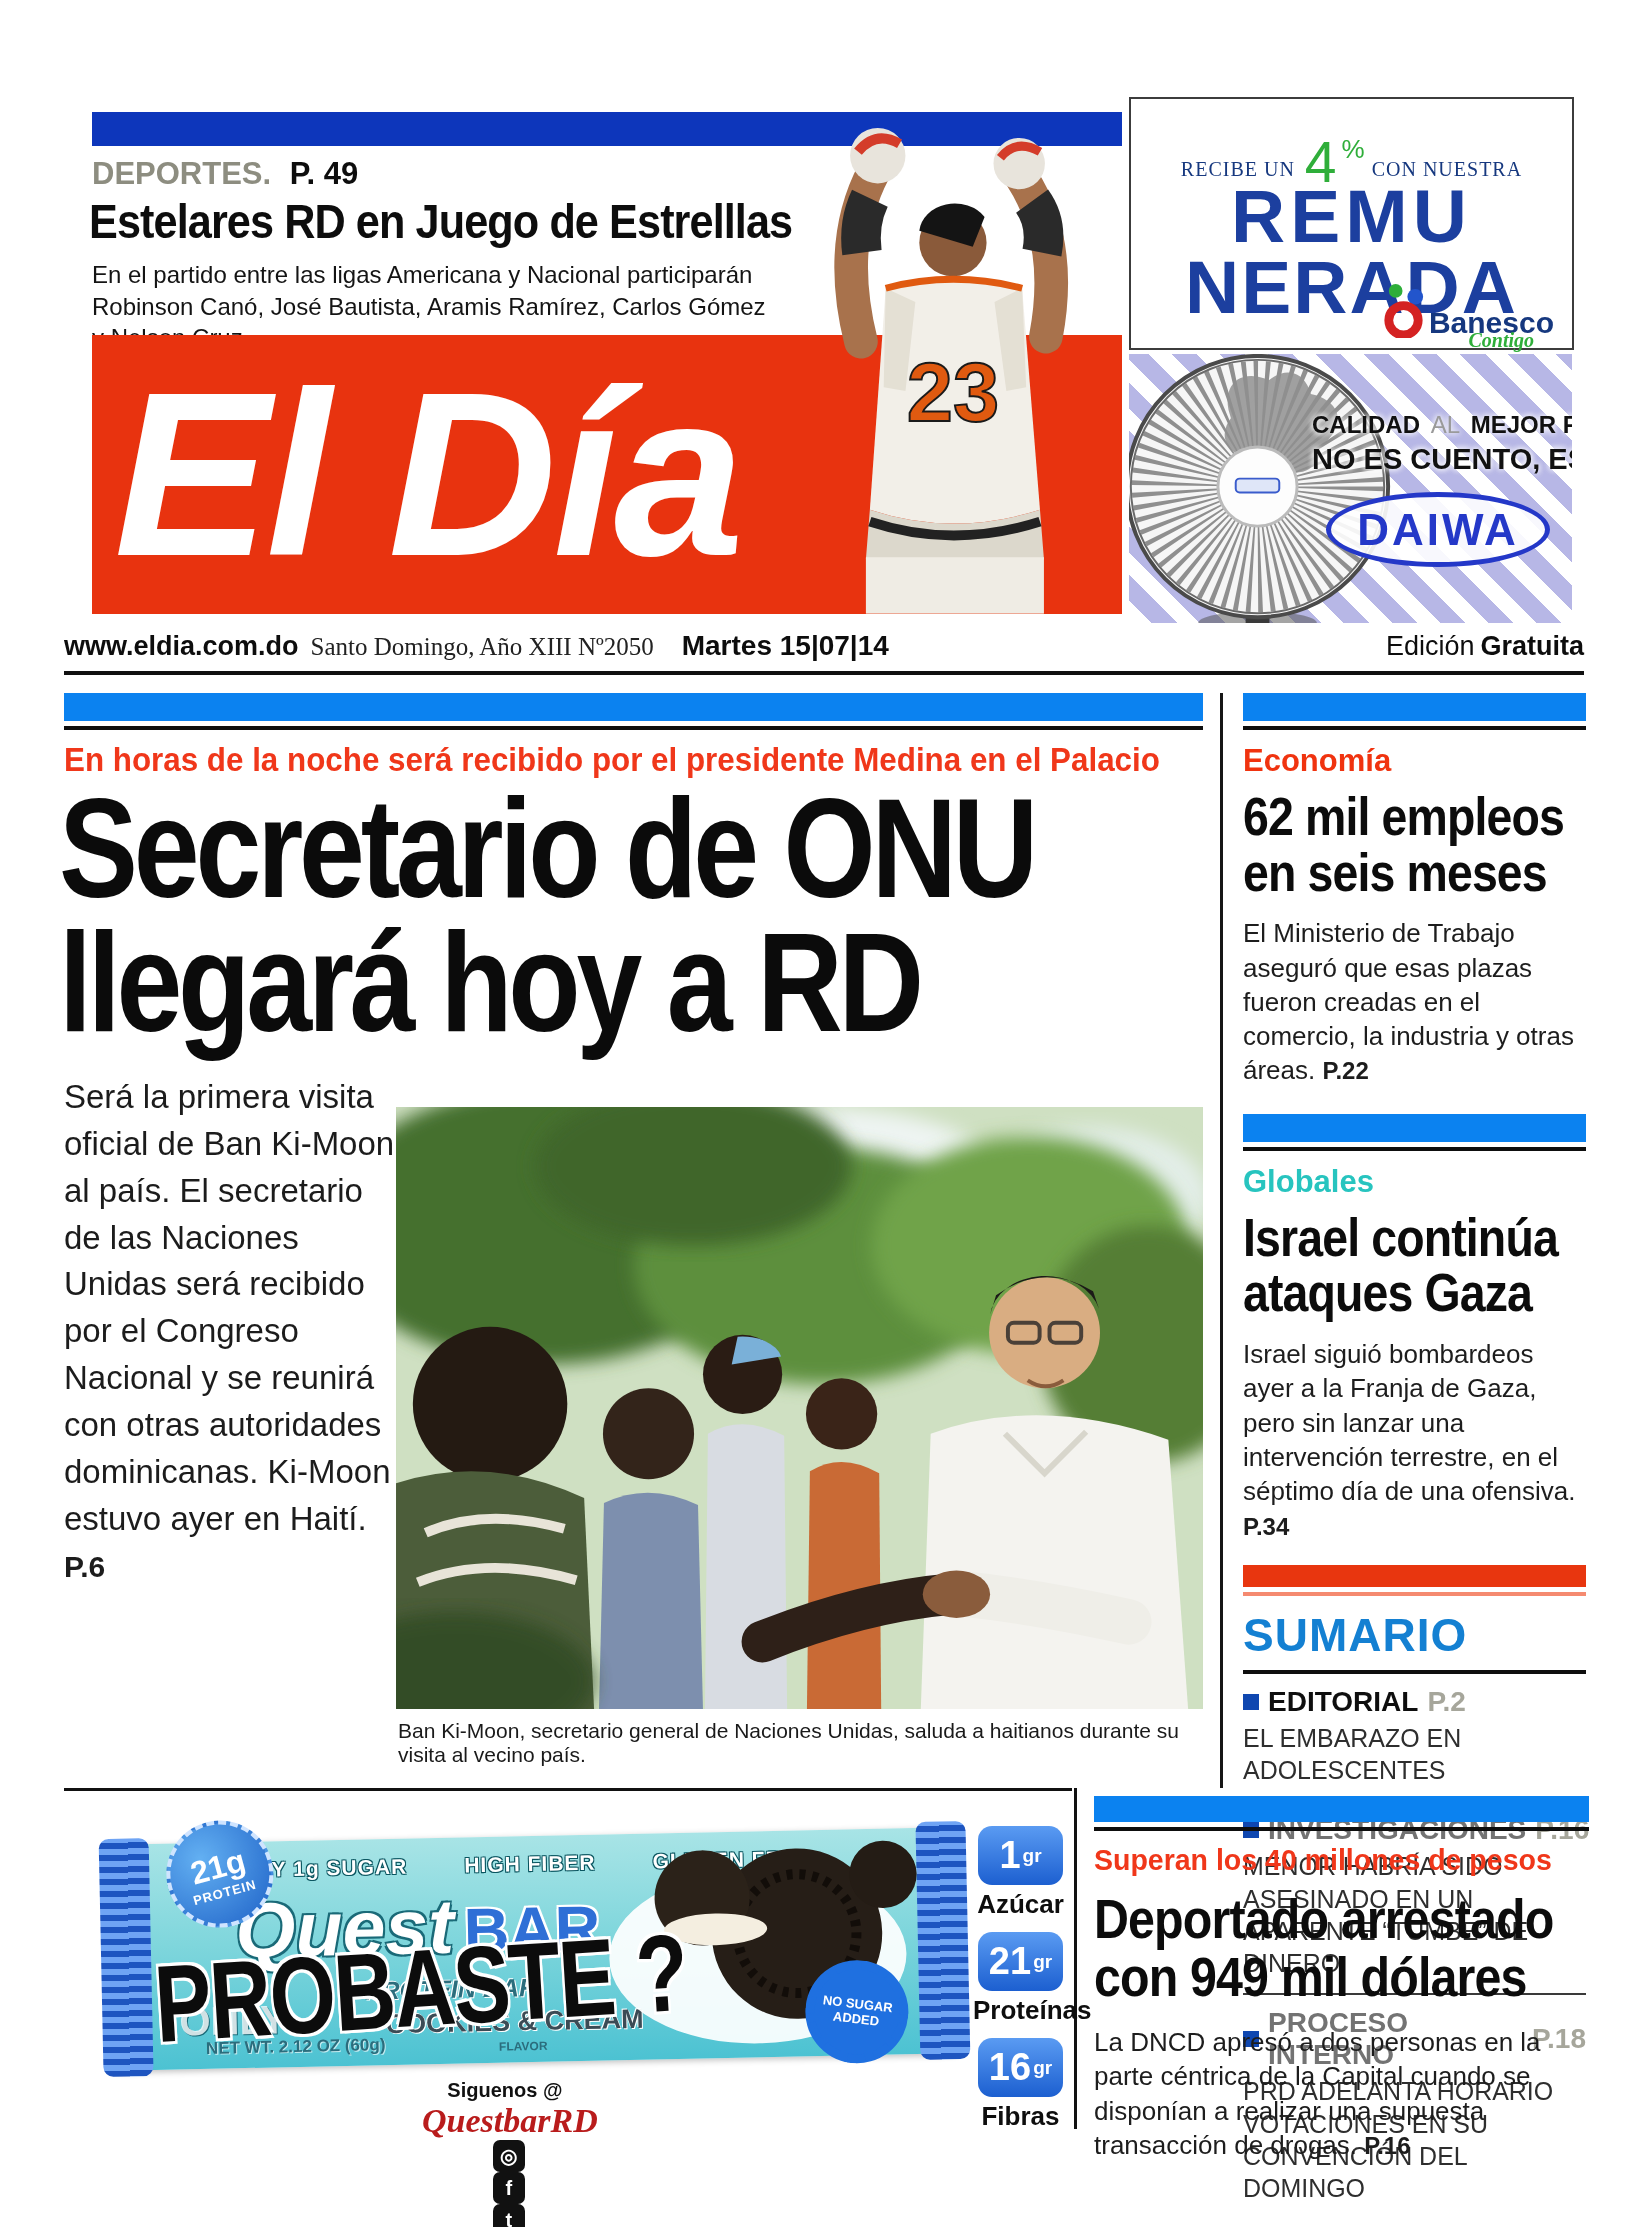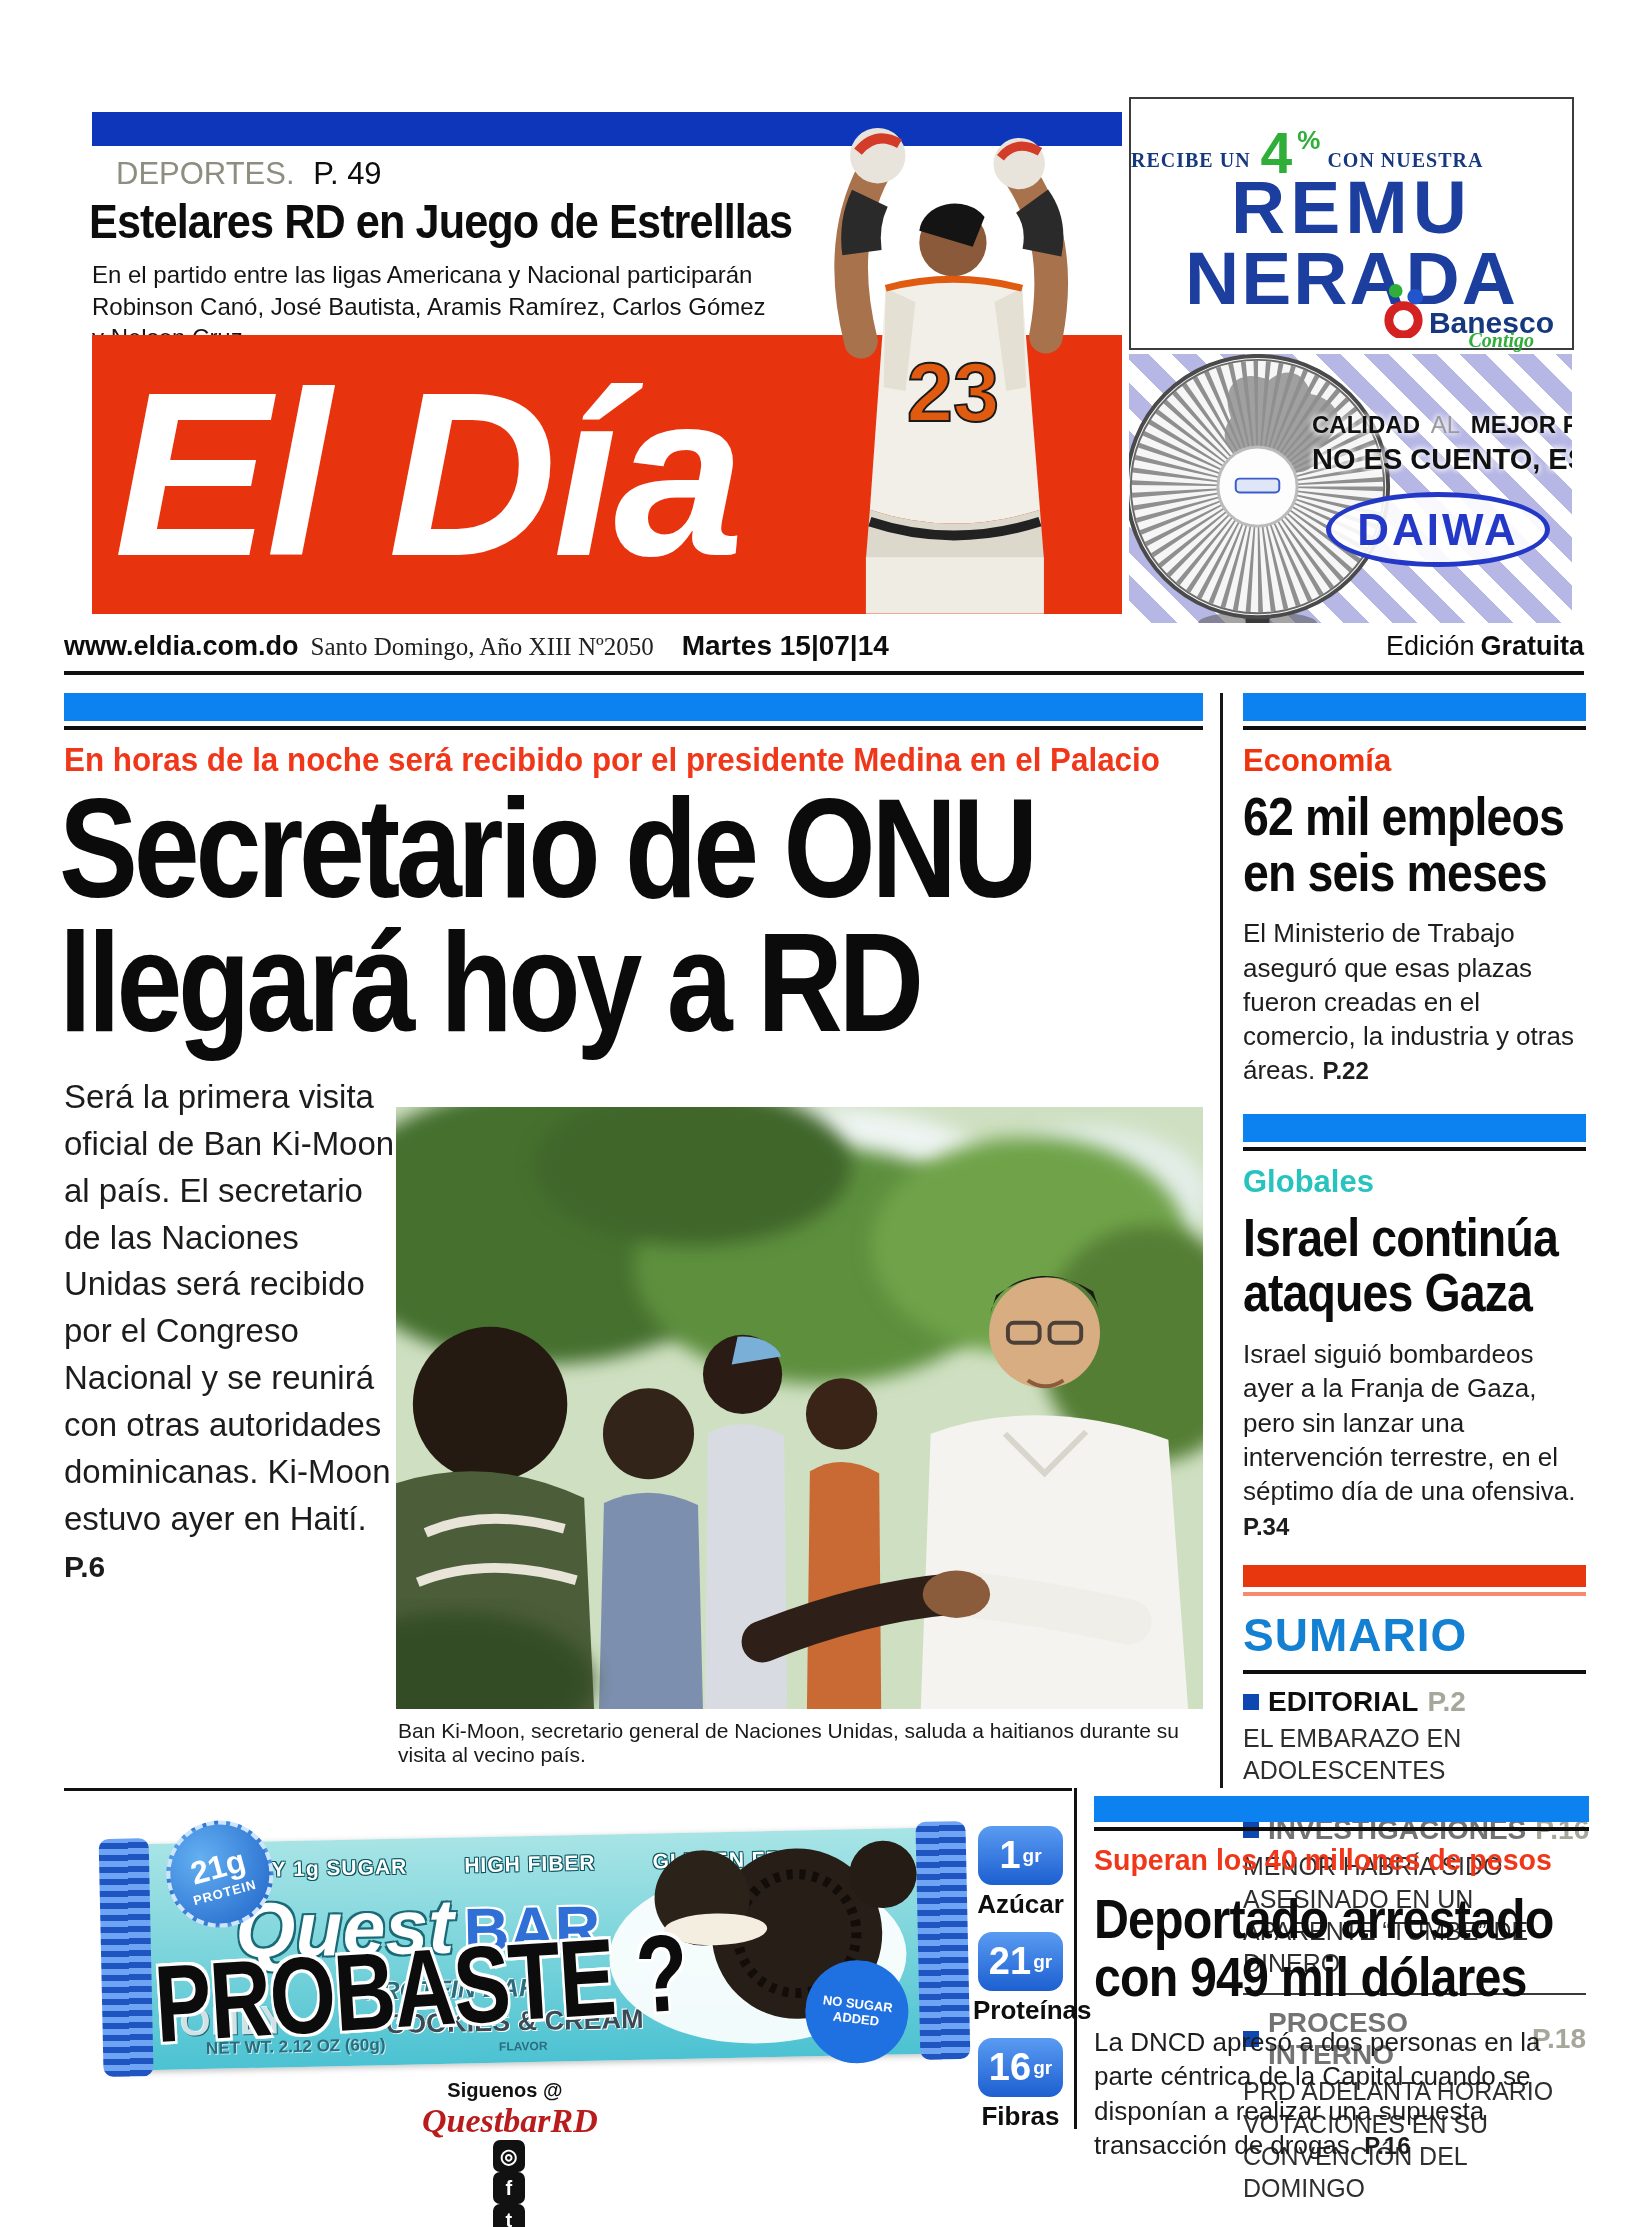--- a/index.html
+++ b/index.html
@@ -5,21 +5,21 @@
   html,body{margin:0;padding:0;background:#ffffff;}
   #page{position:relative;width:1648px;height:2228px;background:#fff;
         font-family:"Liberation Sans",sans-serif;overflow:hidden;color:#111;}
   .abs{position:absolute;}
   .nowrap{white-space:nowrap;}
   .cx{display:inline-block;transform-origin:0 50%;white-space:nowrap;}
   .cx95{transform:scaleX(.95);} .cx90{transform:scaleX(.90);}
 
   
   .topbar{left:92px;top:112px;width:1030px;height:34px;background:#0d36bb;}
-  .sports-kicker{left:92px;top:156px;font-size:31px;font-weight:normal;margin-left:24px;}
+  .sports-kicker{left:92px;top:156px;font-size:31px;font-weight:bold;}
   .sports-kicker .sec{color:#8d8d80;} .sports-kicker .pg{color:#0d0d0d;margin-left:10px;}
   .sports-headline{left:89px;top:194px;font-size:48px;font-weight:bold;color:#0d0d0d;letter-spacing:-1px;}
   .sports-deck{left:92px;top:259px;width:683px;font-size:24px;line-height:1.32;color:#141414;}
 
   
   .masthead{left:92px;top:335px;width:1030px;height:279px;background:#e8330f;z-index:1;}
   .masthead .logo{position:absolute;left:22px;top:-32px;color:#fff;font-style:italic;
       font-weight:bold;font-size:234px;letter-spacing:-4px;line-height:279px;top:0;}
 
   
@@ -77,22 +77,22 @@
   .brcol{left:1094px;top:1796px;width:495px;}
   .brcol .secbar{height:26px;}
   .br-kicker{font-size:30px;font-weight:bold;color:#f0371a;margin-top:12px;}
   .br-headline{font-weight:bold;color:#0c0c0c;font-size:55px;line-height:1.05;letter-spacing:-1px;margin-top:14px;}
   .br-headline .ln{display:block;transform:scaleX(.88);transform-origin:0 50%;white-space:nowrap;}
   .br-body{font-size:26px;line-height:1.33;color:#1d1d1d;margin-top:18px;}
   .br-body b{font-size:24px;}
 
   
   .banesco{left:1129px;top:97px;width:441px;height:249px;background:#fff;border:2px solid #3c3c3c;}
-  .bn-top{margin-top:26px;font-family:"Liberation Serif",serif;
-      font-weight:bold;color:#16387f;font-size:20px;letter-spacing:1px;}
+  .bn-top{margin-top:35px;text-align:center;font-family:"Liberation Serif",serif;
+      font-weight:normal;color:#16387f;font-size:20px;letter-spacing:1px;}
   .bn-top .pct{color:#2fae3a;font-size:57px;font-family:"Liberation Sans",sans-serif;
       line-height:0;vertical-align:-6px;margin:0 4px;}
   .bn-top .pctsign{color:#2fae3a;font-size:26px;font-family:"Liberation Sans",sans-serif;vertical-align:18px;}
   .bn-big{text-align:center;color:#1c3f9f;font-weight:bold;font-size:75px;line-height:.95;letter-spacing:5px;}
   .bn-logo{position:absolute;right:18px;bottom:10px;display:flex;align-items:flex-end;}
   .bn-name{color:#16387f;font-weight:bold;font-size:30px;line-height:1;}
   .bn-tag{position:absolute;right:20px;bottom:-14px;color:#2fae3a;font-style:italic;
       font-family:"Liberation Serif",serif;font-weight:bold;font-size:20px;}
 
   

